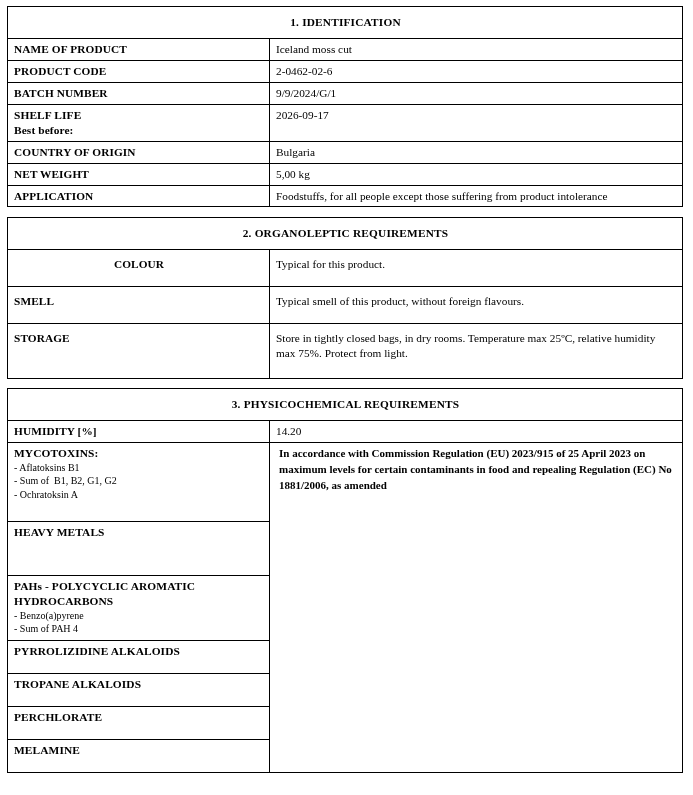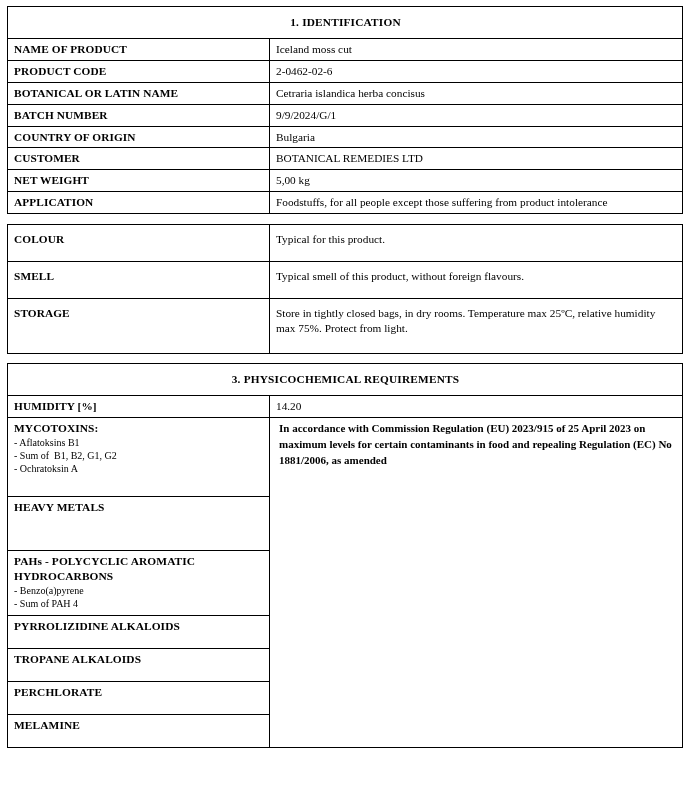--- a/index.html
+++ b/index.html
@@ -94,34 +94,33 @@
       </tr>
       <tr>
         <td class="lbl">NAME OF PRODUCT</td>
         <td class="val">Iceland moss cut</td>
       </tr>
       <tr>
         <td class="lbl">PRODUCT CODE</td>
         <td class="val">2-0462-02-6</td>
       </tr>
       <tr>
-        <td class="lbl">BOTANICAL OR LATIN NAME</td>
-        <td class="val">Cetraria islandica herba concisus</td>
-      </tr>
-      <tr>
         <td class="lbl">BATCH NUMBER</td>
         <td class="val">9/9/2024/G/1</td>
       </tr>
       <tr>
+        <td>
+          <div class="lbl">SHELF LIFE</div>
+          <div class="lbl">Best before:</div>
+        </td>
+        <td class="val">2026-09-17</td>
+      </tr>
+      <tr>
         <td class="lbl">COUNTRY OF ORIGIN</td>
         <td class="val">Bulgaria</td>
-      </tr>
-      <tr>
-        <td class="lbl">CUSTOMER</td>
-        <td class="val">BOTANICAL REMEDIES LTD</td>
       </tr>
       <tr>
         <td class="lbl">NET WEIGHT</td>
         <td class="val">5,00 kg</td>
       </tr>
       <tr>
         <td class="lbl">APPLICATION</td>
         <td class="val">Foodstuffs, for all people except those suffering from product intolerance</td>
       </tr>
     </tbody>
@@ -129,21 +128,24 @@
 
   <div class="gap"></div>
 
   <table class="doc-table">
     <colgroup>
         <col class="col-label">
         <col>
       </colgroup>
     <tbody>
       <tr>
-        <td class="lbl cell-pad-more" style="height:26px;">COLOUR</td>
+        <td class="section-header" colspan="2">2. ORGANOLEPTIC  REQUIREMENTS</td>
+      </tr>
+      <tr>
+        <td class="lbl cell-pad-more" style="height:26px;text-align:center;">COLOUR</td>
         <td class="val cell-pad-more">Typical for this product.</td>
       </tr>
       <tr>
         <td class="lbl cell-pad-more" style="height:26px;">SMELL</td>
         <td class="val cell-pad-more">Typical smell of this product, without foreign flavours.</td>
       </tr>
       <tr>
         <td class="lbl cell-pad-more" style="height:44px;">STORAGE</td>
         <td class="val cell-pad-more">Store in tightly closed bags, in dry rooms. Temperature max 25ºC, relative humidity max 75%. Protect from light.</td>
       </tr>

